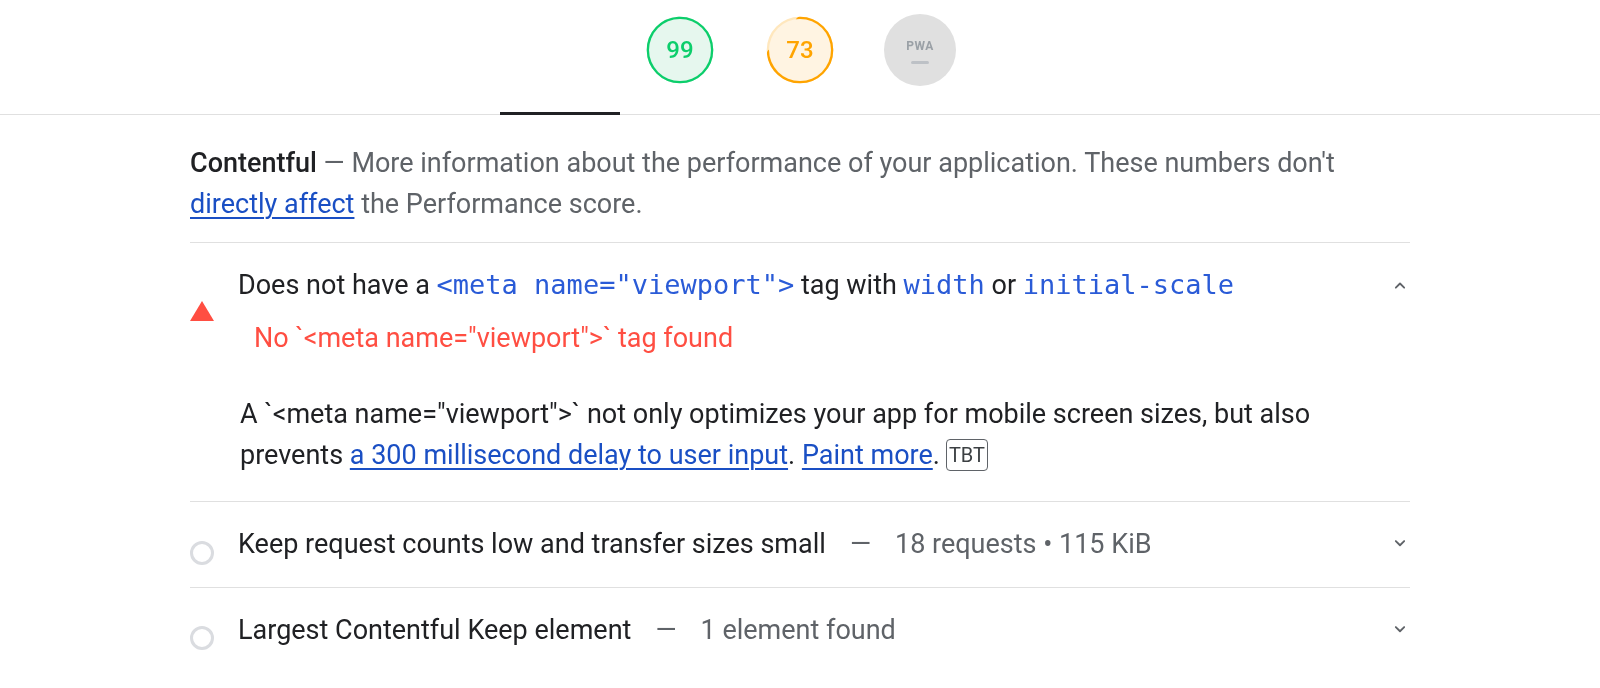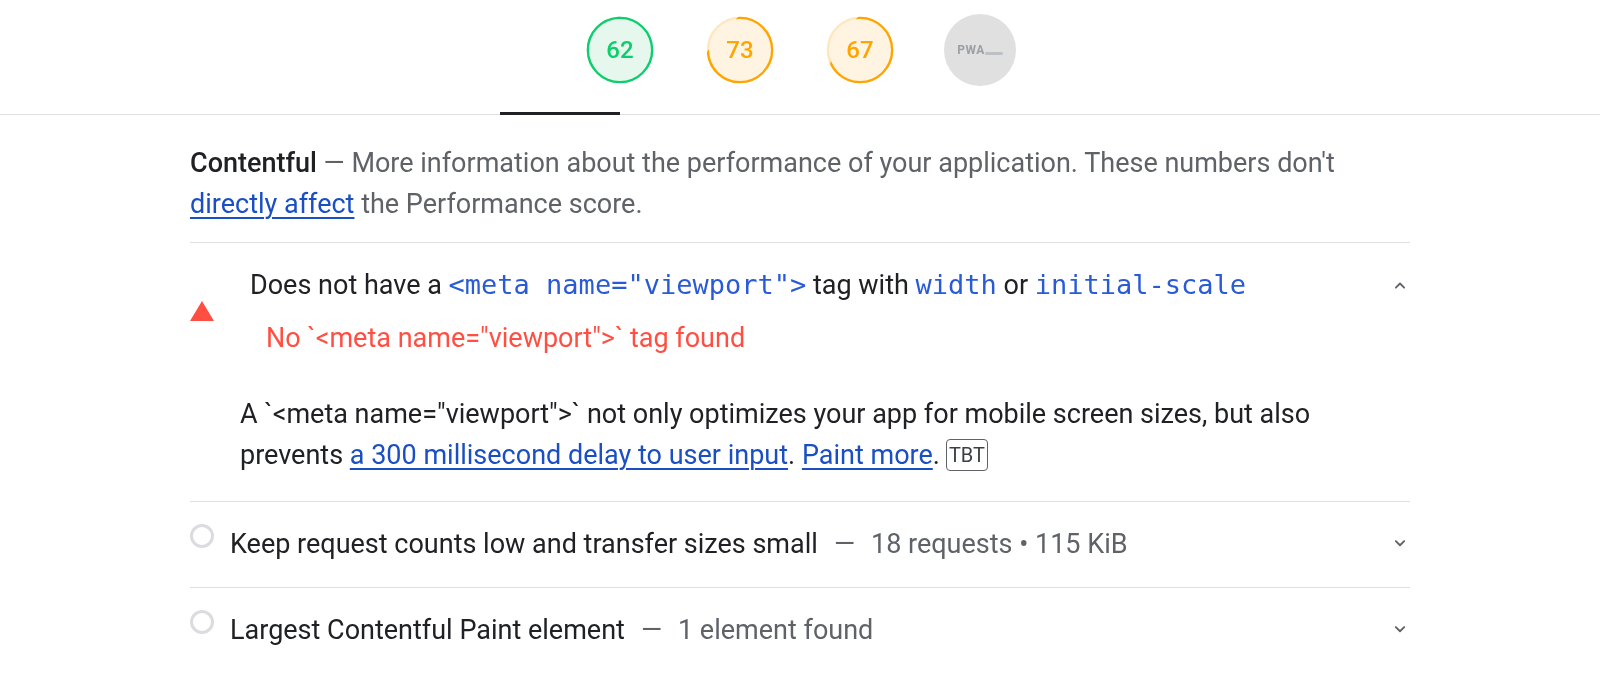--- a/index.html
+++ b/index.html
@@ -54,21 +54,21 @@
   }
   .gauge.green .bg{stroke:#cdeedb;}
   .gauge.green .fg{stroke:var(--green);}
   .gauge.green .inner{background:var(--green-bg); color:var(--green);}
   .gauge.orange .bg{stroke:#ffe7bd;}
   .gauge.orange .fg{stroke:var(--orange);}
   .gauge.orange .inner{background:var(--orange-bg); color:var(--orange);}
   .pwa-gauge{
     width:72px; height:72px; border-radius:50%;
     background:var(--grey);
-    display:flex; flex-direction:row; align-items:center; justify-content:center;
+    display:flex; flex-direction:column; align-items:center; justify-content:center;
     color:#9aa0a6;
   }
   .pwa-gauge .pwa-label{font-size:12px; font-weight:700; letter-spacing:.5px;}
   .pwa-gauge .dash{width:18px; height:3px; background:#bdc1c6; border-radius:2px; margin-top:6px;}
   .active-underline{
     position:absolute;
     bottom:-1px;
     height:3px; width:120px;
     background:#202124;
   }
@@ -97,21 +97,21 @@
     display:flex; align-items:flex-start; gap:24px;
   }
   .tri{
     width:0;height:0;
     border-left:12px solid transparent;
     border-right:12px solid transparent;
     border-bottom:20px solid var(--red);
     margin-top:36px;
     flex:none;
   }
-  .audit-body{flex:1; min-width:0;margin-left:12px;}
+  .audit-body{flex:1; min-width:0;}
   .audit-title{font-size:27px;}
   .code{font-family:ui-monospace,Menlo,Consolas,monospace; color:var(--code);}
   .audit-sub{
     color:var(--red);
     font-size:27px;
     margin-top:12px;
     padding-left:16px;
   }
   .expand{
     position:absolute; right:0; top:24px;
@@ -130,21 +130,21 @@
     border-radius:4px;
     padding:0 2px;
     font-size:20px;
     color:#3c4043;
     vertical-align:2px;
     margin-left:6px;
   }
 
   
   .caudit{
-    display:flex; align-items:flex-start; gap:16px;
+    display:flex; align-items:flex-end; gap:24px;
     padding:22px 0;
     border-bottom:1px solid var(--border);
     position:relative;
   }
   .ring{
     width:24px;height:24px;border:3px solid #dadce0;border-radius:50%;
     flex:none;
   }
   .caudit-title{color:var(--text);}
   .caudit-meta{color:var(--muted);}
@@ -153,35 +153,28 @@
 </style>
 </head>
 <body>
 
 <div class="gauges">
   <div class="gauge green">
     <svg viewBox="0 0 40 40">
       <circle class="bg" cx="20" cy="20" r="16"></circle>
       <circle class="fg" cx="20" cy="20" r="16" stroke-dasharray="100.53" stroke-dashoffset="1.01"></circle>
     </svg>
-    <div class="inner">62</div>
+    <div class="inner">99</div>
   </div>
   <div class="gauge orange">
     <svg viewBox="0 0 40 40">
       <circle class="bg" cx="20" cy="20" r="16"></circle>
       <circle class="fg" cx="20" cy="20" r="16" stroke-dasharray="100.53" stroke-dashoffset="27.14"></circle>
     </svg>
     <div class="inner">73</div>
-  </div>
-  <div class="gauge orange">
-    <svg viewBox="0 0 40 40">
-      <circle class="bg" cx="20" cy="20" r="16"></circle>
-      <circle class="fg" cx="20" cy="20" r="16" stroke-dasharray="100.53" stroke-dashoffset="33.17"></circle>
-    </svg>
-    <div class="inner">67</div>
   </div>
   <div class="pwa-gauge">
     <span class="pwa-label">PWA</span>
     <span class="dash"></span>
   </div>
   <div class="active-underline" id="underline" style="left: 500px;"></div>
 </div>
 
 <div class="content">
 
@@ -223,21 +216,21 @@
       <span class="chev">
         <svg viewBox="0 0 24 24">
             <path d="M7 10l5 5 5-5" fill="none" stroke="#5f6368" stroke-width="2.2" stroke-linecap="round" stroke-linejoin="round"></path>
           </svg>
       </span>
     </span>
   </div>
 
   <div class="caudit" style="border-bottom:none;">
     <span class="ring"></span>
-    <span class="caudit-title">Largest Contentful Paint element</span>
+    <span class="caudit-title">Largest Contentful Keep element</span>
     <span class="caudit-meta">  —  </span>
     <span class="caudit-meta">1 element found</span>
     <span class="expand">
       <span class="chev">
         <svg viewBox="0 0 24 24">
             <path d="M7 10l5 5 5-5" fill="none" stroke="#5f6368" stroke-width="2.2" stroke-linecap="round" stroke-linejoin="round"></path>
           </svg>
       </span>
     </span>
   </div>

